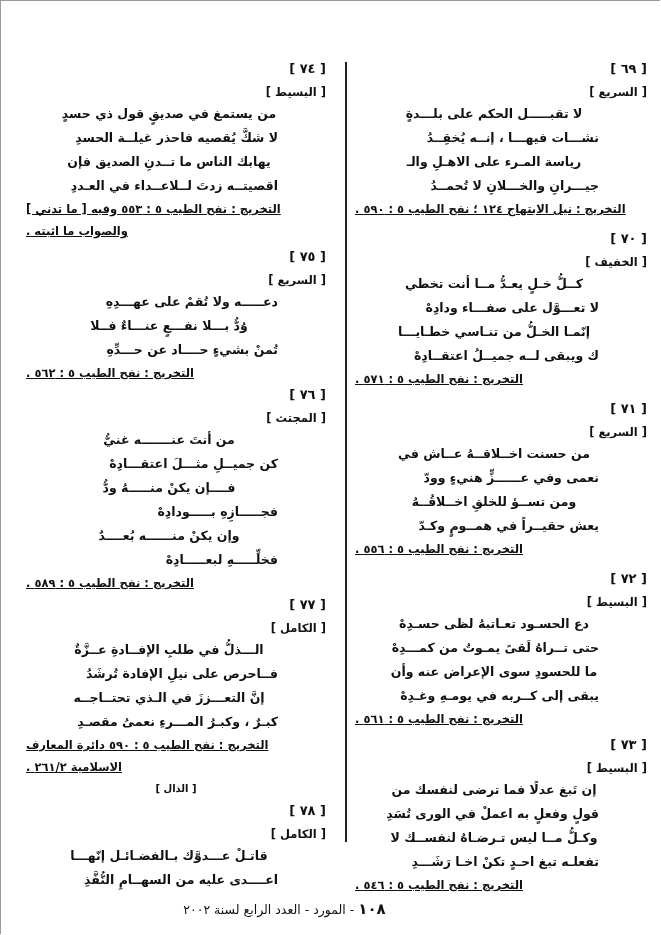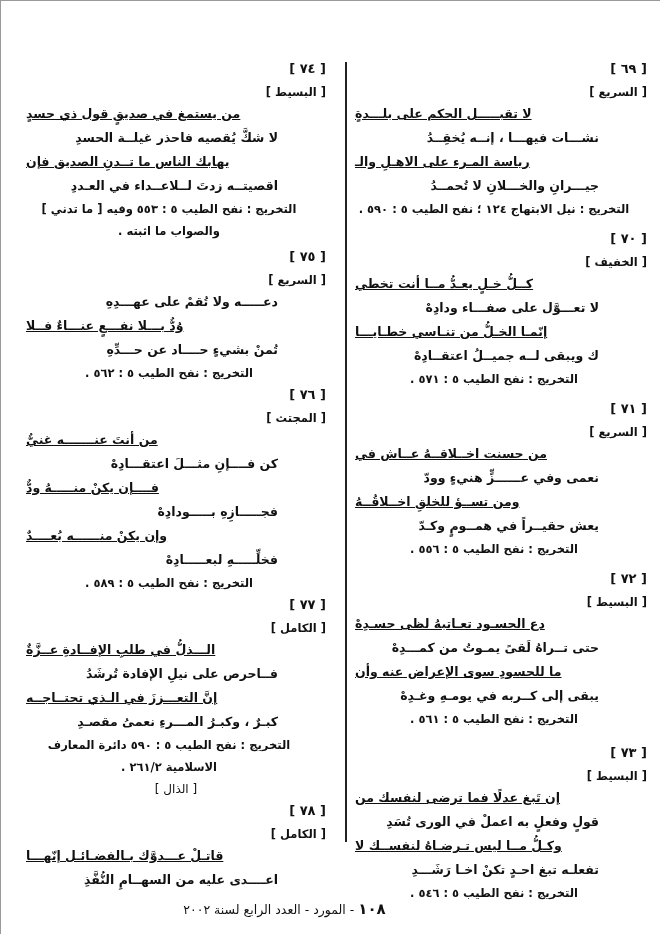--- a/index.html
+++ b/index.html
@@ -9,24 +9,24 @@
     }
     .frame { position:absolute; left:0; top:0; width:660px; height:934px; border-top:1px solid #9a9a9a; border-left:1px solid #9a9a9a; box-sizing:border-box; }
     .divider { position:absolute; left:345px; top:62px; width:2px; height:780px; background:#222; }
     .col { position:absolute; top:58px; direction:rtl; }
     .col.right { left:355px; width:292px; }
     .col.left { left:26px; width:300px; }
     .poem { position:relative; }
     .num { text-align:right; font-size:13px; font-weight:bold; height:22px; line-height:22px; margin-bottom:2px; letter-spacing:1px; }
     .meter { text-align:right; font-size:11.5px; font-weight:bold; height:20px; line-height:20px; padding-right:0; }
     .v { font-size:12.5px; font-weight:bold; height:24px; line-height:24px; white-space:nowrap; }
-    .v.a { padding-right:14px; text-align:left;text-decoration:underline; }
+    .v.a { padding-right:14px; text-align:center; }
     .v.b { padding-right:48px; text-align:right; }
-    .src { font-size:11.5px; font-weight:bold; line-height:22px; padding-right:14px; text-align:center; }
-    .rhyme { text-align:center; font-size:12px; font-weight:normal; height:22px; line-height:22px; }
+    .src { font-size:11.5px; font-weight:bold; line-height:22px; padding-right:14px; text-align:left;text-decoration:underline; }
+    .rhyme { text-align:center; font-size:10px; font-weight:bold; height:22px; line-height:22px; }
     .footer { position:absolute; top:900px; left:0; width:569px; text-align:center; direction:rtl; font-size:12.5px; }
     .footer .pg { font-weight:bold; font-size:15px; }
   </style>
 </head>
 <body>
 
 <div class="frame"></div>
 <div class="divider"></div>
 
 <div class="col right">
@@ -64,21 +64,21 @@
   <div class="poem" style="margin-top:8px;">
     <div class="num">[ ٧٢ ]</div>
     <div class="meter">[ البسيط ]</div>
     <div class="v a">دع الحسـود تعـاتبهُ لظى حسـدِهْ</div>
     <div class="v b">حتى تــراهُ لَقىً يمـوتُ من كمـــدِهْ</div>
     <div class="v a">ما للحسودِ سوى الإعراض عنه وأن</div>
     <div class="v b">يبقى إلى كــربه في يومـهِ وغـدِهْ</div>
     <div class="src">التخريج : نفح الطيب ٥ : ٥٦١ .</div>
   </div>
 
-  <div class="poem" style="margin-top:12px;">
+  <div class="poem" style="margin-top:4px;">
     <div class="num">[ ٧٣ ]</div>
     <div class="meter">[ البسيط ]</div>
     <div class="v a">إن تَبغ عدلًا فما ترضى لنفسك من</div>
     <div class="v b">قولٍ وفعلٍ به اعملْ في الورى تُسَدِ</div>
     <div class="v a">وكـلُّ مــا ليس تـرضـاهُ لنفســك لا</div>
     <div class="v b">تفعلـه تبغ احـدٍ تكنْ اخـا رَشَـــدِ</div>
     <div class="src">التخريج : نفح الطيب ٥ : ٥٤٦ .</div>
   </div>
 </div>
 
@@ -100,21 +100,21 @@
     <div class="v b">دعـــــه ولا تُقمْ على عهـــدِهِ</div>
     <div class="v a">وُدٌّ بـــلا نفـــعٍ عنـــاءٌ فــلا</div>
     <div class="v b">تُمنْ بشيءٍ حــــاد عن حـــدِّهِ</div>
     <div class="src">التخريج : نفح الطيب ٥ : ٥٦٢ .</div>
   </div>
 
   <div class="poem">
     <div class="num">[ ٧٦ ]</div>
     <div class="meter">[ المجتث ]</div>
     <div class="v a">من أنتَ عنـــــــه غنيٌّ</div>
-    <div class="v b">كن فــــإنِ مثـــلَ اعتقـــادِهْ</div>
+    <div class="v b">كن جميــلِ مثـــلَ اعتقـــادِهْ</div>
     <div class="v a">فــــإن يكنْ منـــــهُ ودٌّ</div>
     <div class="v b">فجـــــازِهِ بـــــودادِهْ</div>
     <div class="v a">وإن يكنْ منــــــه بُعــــدٌ</div>
     <div class="v b">فخلِّـــــهِ لبعـــــادِهْ</div>
     <div class="src">التخريج : نفح الطيب ٥ : ٥٨٩ .</div>
   </div>
 
   <div class="poem">
     <div class="num">[ ٧٧ ]</div>
     <div class="meter">[ الكامل ]</div>

